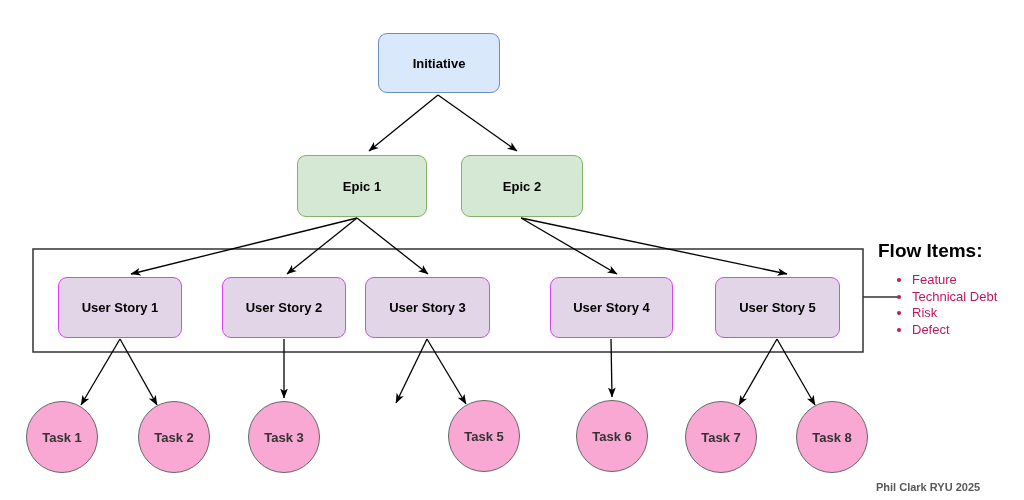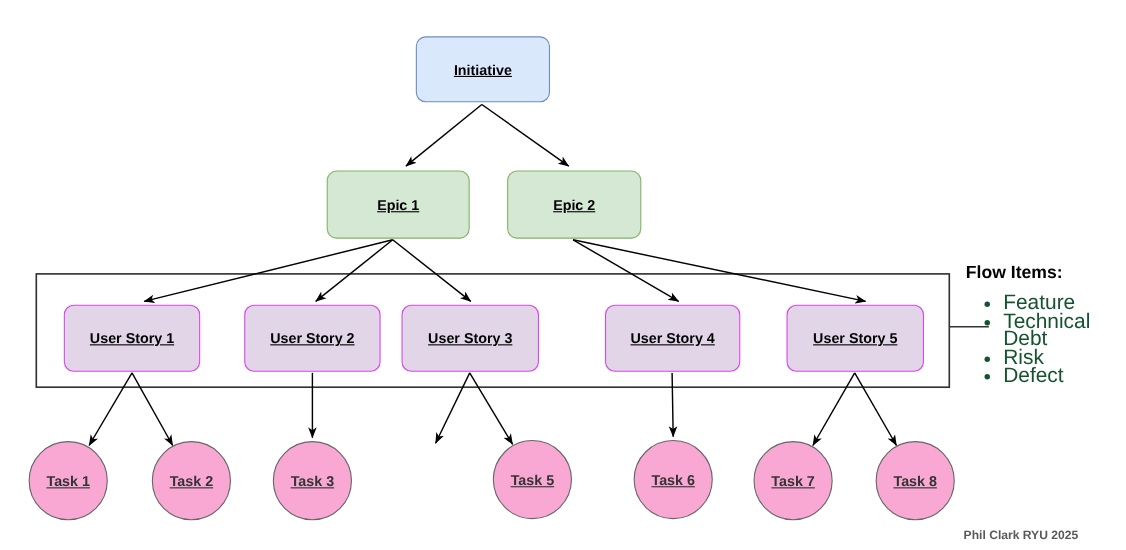--- a/index.html
+++ b/index.html
@@ -25,21 +25,20 @@
   .node {
     position: absolute;
     display: flex;
     align-items: center;
     justify-content: center;
     box-sizing: border-box;
     font-size: 13px;
     font-weight: bold;
     color: #000000;
     text-align: center;
-    text-decoration: underline;
   }
   .rounded {
     border-radius: 9px;
   }
   .initiative {
     background: #dae8fc;
     border: 1px solid #6c8ebf;
   }
   .epic {
     background: #d5e8d4;
@@ -73,31 +72,31 @@
   .n-t7 { left: 685px; top: 401px; width: 72px; height: 72px; }
   .n-t8 { left: 796px; top: 401px; width: 72px; height: 72px; }
 
   .flow-items {
     position: absolute;
     left: 878px;
     top: 240px;
     width: 142px;
   }
   .flow-items-title {
-    font-size: 16px;
+    font-size: 19px;
     font-weight: bold;
     color: #000000;
     margin: 0 0 10px 0;
   }
   .flow-items-list {
     margin: 0;
     padding: 0 0 0 34px;
     list-style-type: disc;
-    font-size: 19px;
-    color: #14532d;
+    font-size: 13px;
+    color: #be185d;
   }
   .flow-items-list li {
     line-height: 16.5px;
   }
   .credit {
     position: absolute;
     left: 876px;
     top: 481px;
     font-size: 11px;
     font-weight: bold;

